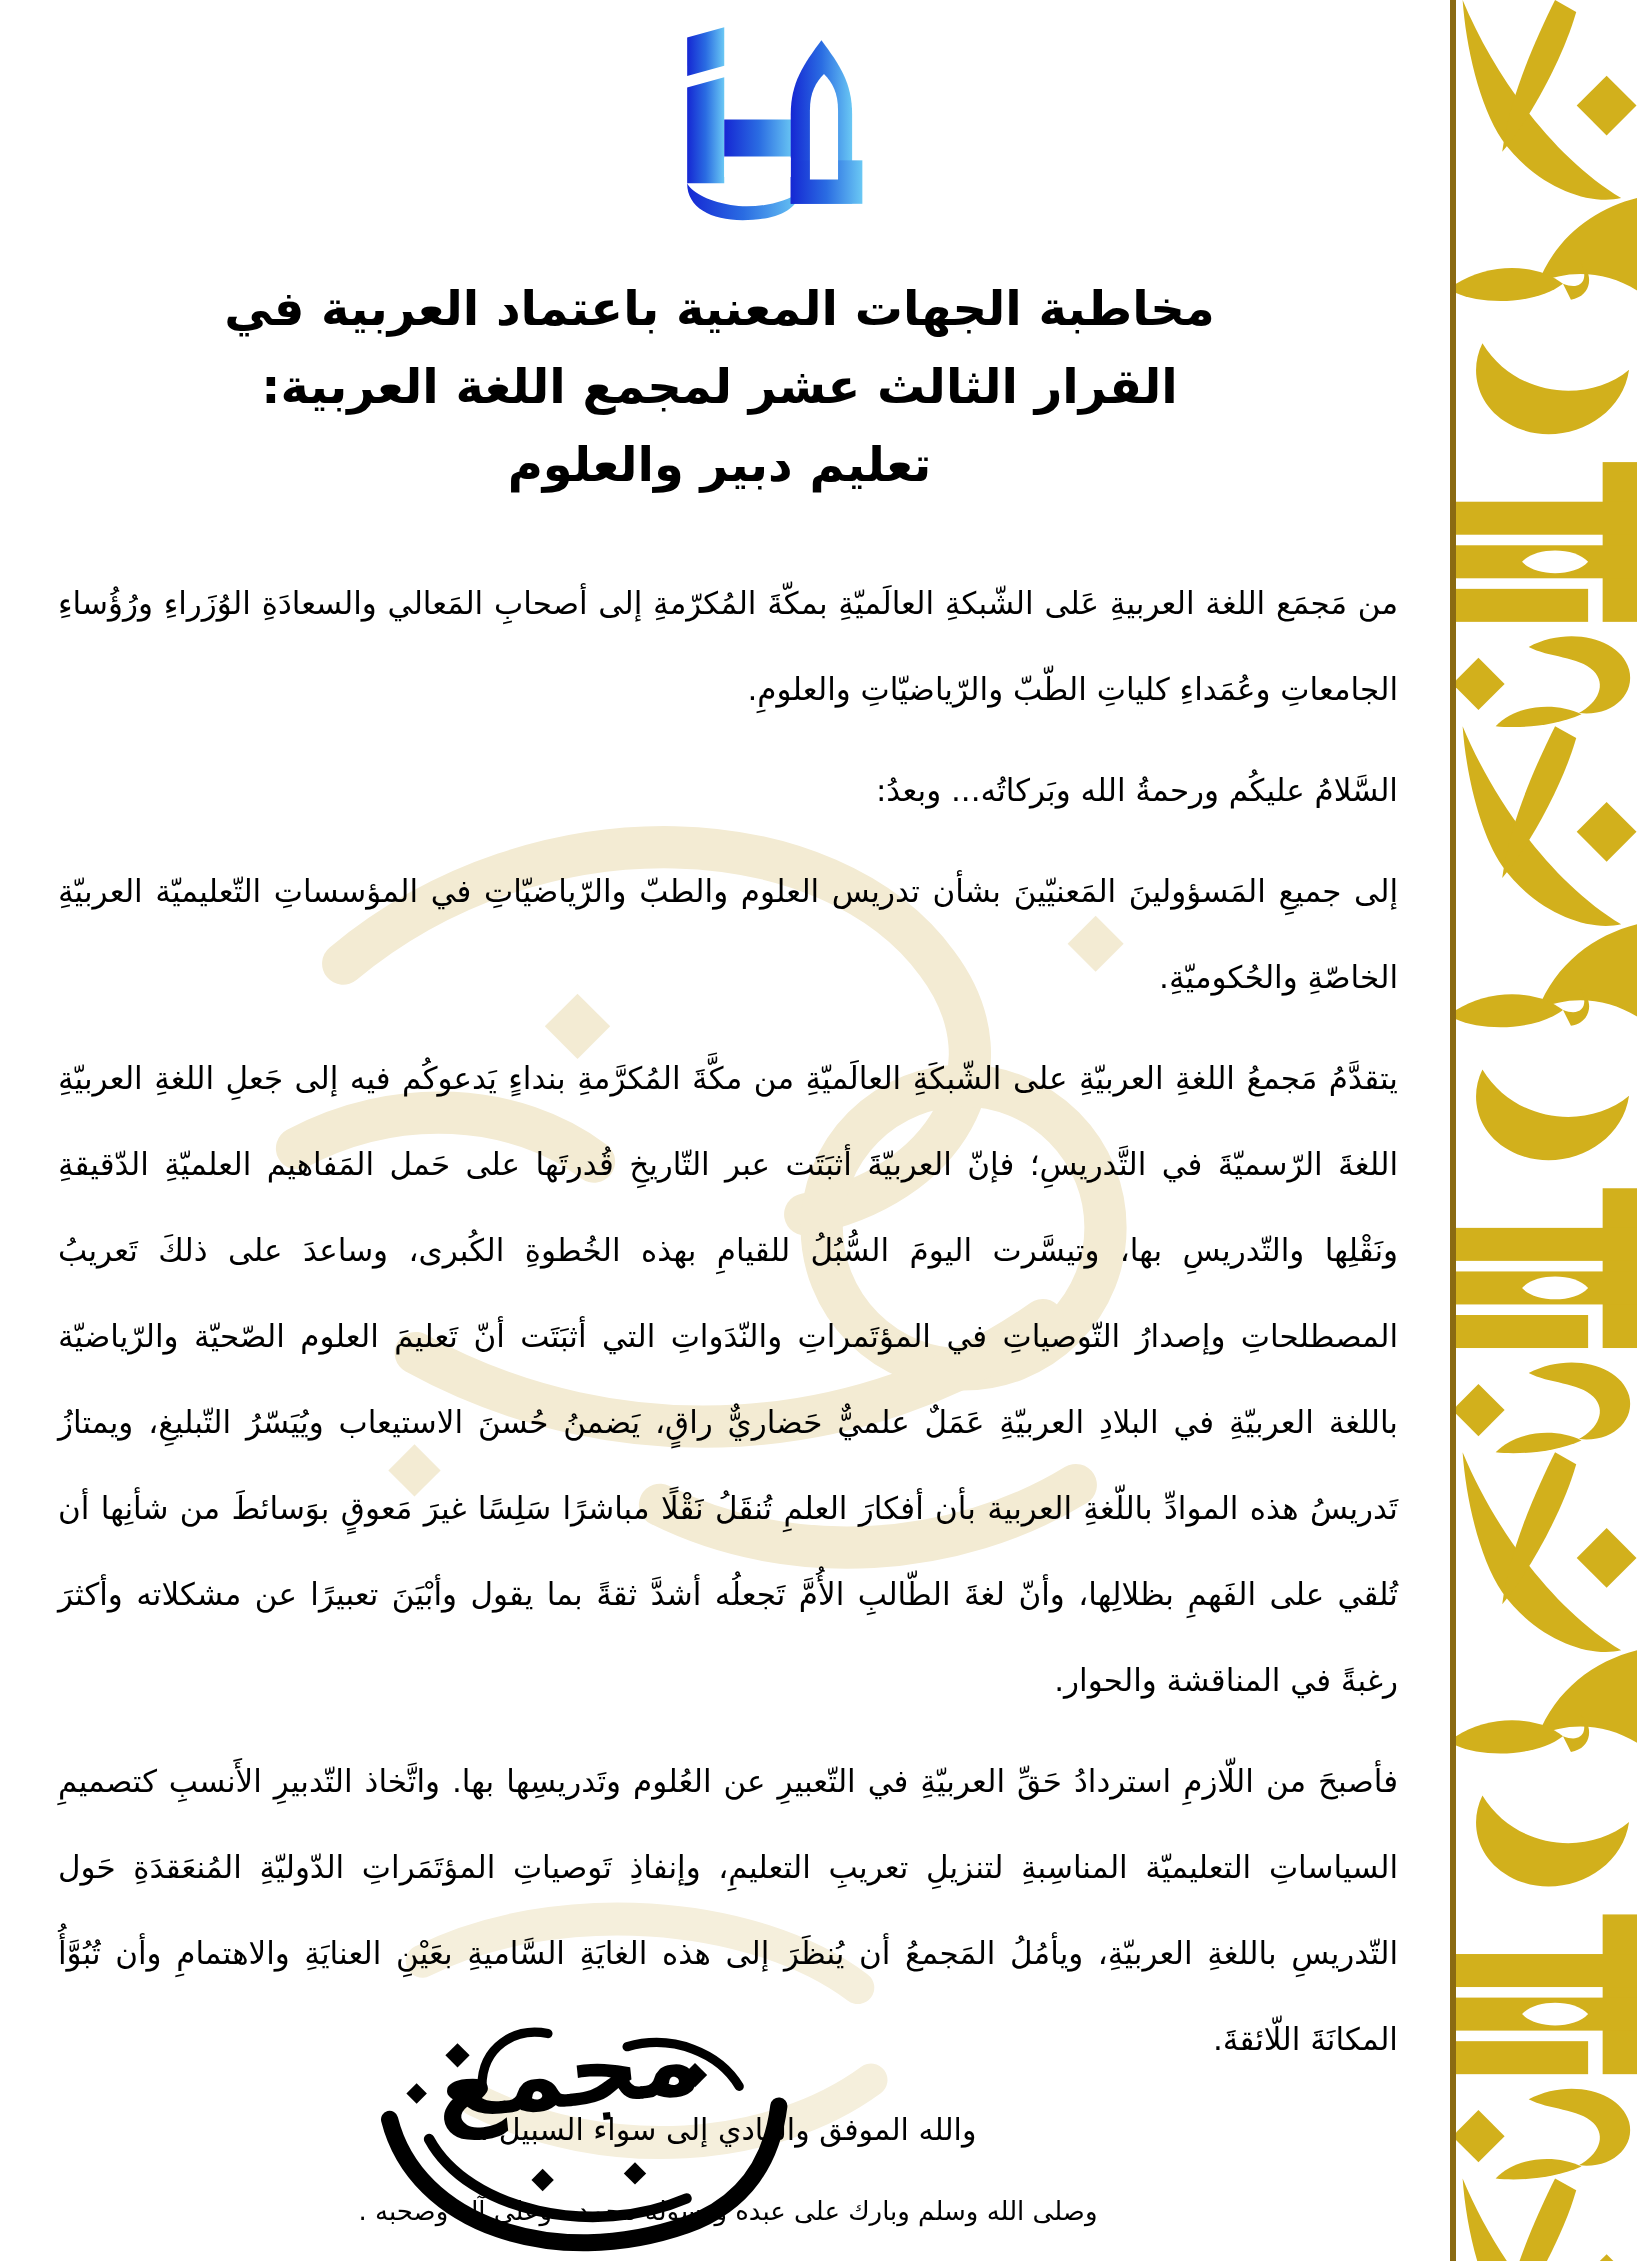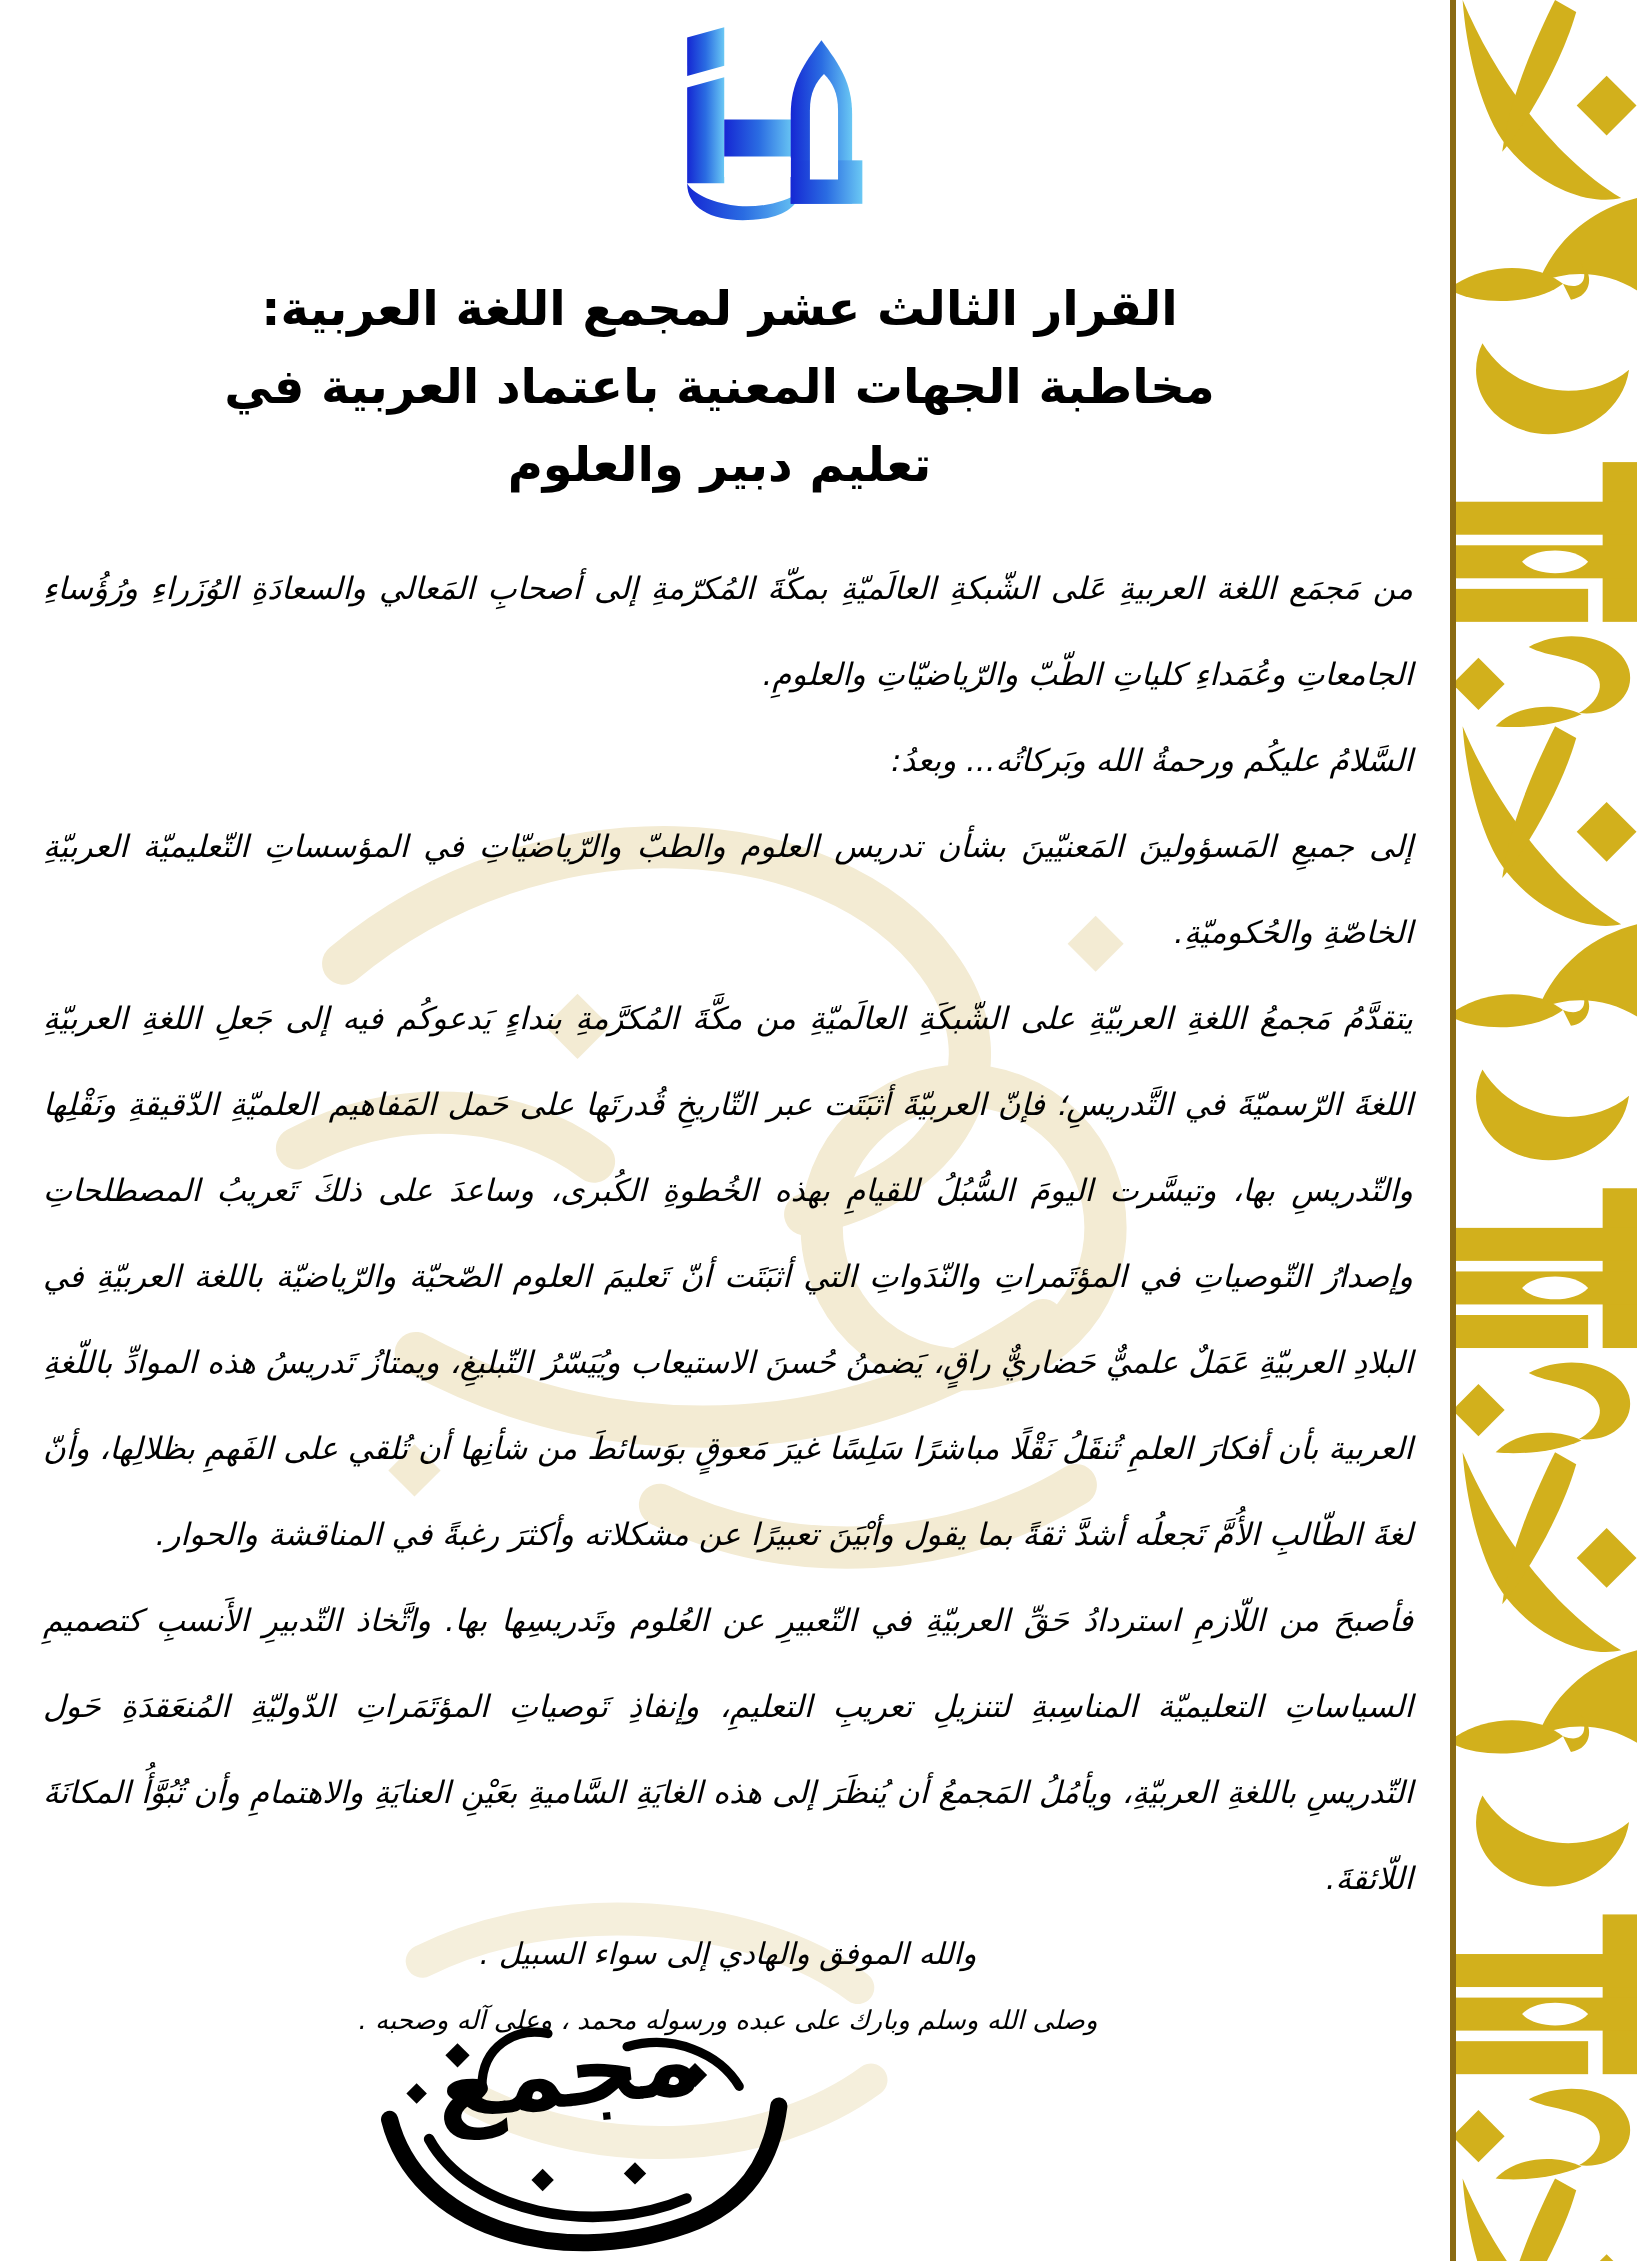--- a/index.html
+++ b/index.html
@@ -22,21 +22,21 @@
   .title{
     position:absolute;top:269px;left:79px;right:277px;
     text-align:center;font-weight:bold;font-size:48px;line-height:78px;
     letter-spacing:-0.7px;
   }
   
   .content{
     position:absolute;top:545px;left:43px;right:224px;
     font-size:31px;line-height:86px;text-align:justify;text-justify:inter-word;
   }
-  .content p{margin:0;padding:0;font-style:italic;}
+  .content p{margin:15px;padding:0;}
   .closing1{margin:0;text-align:center;margin-left:0;margin-right:22%;line-height:66px;font-size:30px;}
   .closing2{margin:0;text-align:center;margin-right:44%;line-height:66px;font-size:26px;}
   
   .seal{position:absolute;left:317px;top:2007px;width:508px;height:284px;}
 </style>
 </head>
 <body>
 
 <div class="page">
 
@@ -102,22 +102,22 @@
       <path d="M92 268 C92 316 150 334 218 322 C252 316 268 296 268 282 C244 300 196 308 160 302 C120 295 98 280 92 268 Z"></path>
       <path d="M150 168 L258 168 L258 226 L150 226 Z"></path>
       <path d="M254 300 L254 160 C254 110 274 82 302 44 C330 82 350 110 350 160 L350 300 Z"></path>
       <rect x="254" y="232" width="112" height="68"></rect>
     </g>
     <path fill="#ffffff" d="M284 262 L284 154 C284 126 293 110 306 97 C319 110 328 126 328 154 L328 262 Z"></path>
     <rect fill="#ffffff" x="150" y="228" width="104" height="30"></rect>
   </svg>
 
   <div class="title">
+    <div>مخاطبة الجهات المعنية باعتماد العربية في</div>
     <div>القرار الثالث عشر لمجمع اللغة العربية:</div>
-    <div>مخاطبة الجهات المعنية باعتماد العربية في</div>
     <div>تعليم دبير والعلوم</div>
   </div>
 
   <div class="content">
     <p>من مَجمَع اللغة العربيةِ عَلى الشّبكةِ العالَميّةِ بمكّةَ المُكرّمةِ إلى أصحابِ المَعالي والسعادَةِ الوُزَراءِ ورُؤُساءِ الجامعاتِ وعُمَداءِ كلياتِ الطّبّ والرّياضيّاتِ والعلومِ.</p>
     <p>السَّلامُ عليكُم ورحمةُ الله وبَركاتُه... وبعدُ:</p>
     <p>إلى جميعِ المَسؤولينَ المَعنيّينَ بشأن تدريس العلوم والطبّ والرّياضيّاتِ في المؤسساتِ التّعليميّة العربيّةِ الخاصّةِ والحُكوميّةِ.</p>
     <p>يتقدَّمُ مَجمعُ اللغةِ العربيّةِ على الشّبكَةِ العالَميّةِ من مكَّةَ المُكرَّمةِ بنداءٍ يَدعوكُم فيه إلى جَعلِ اللغةِ العربيّةِ اللغةَ الرّسميّةَ في التَّدريسِ؛ فإنّ العربيّةَ أثبَتَت عبر التّاريخِ قُدرتَها على حَمل المَفاهيم العلميّةِ الدّقيقةِ ونَقْلِها والتّدريسِ بها، وتيسَّرت اليومَ السُّبُلُ للقيامِ بهذه الخُطوةِ الكُبرى، وساعدَ على ذلكَ تَعريبُ المصطلحاتِ وإصدارُ التّوصياتِ في المؤتَمراتِ والنّدَواتِ التي أثبَتَت أنّ تَعليمَ العلوم الصّحيّة والرّياضيّة باللغة العربيّةِ في البلادِ العربيّةِ عَمَلٌ علميٌّ حَضاريٌّ راقٍ، يَضمنُ حُسنَ الاستيعاب ويُيَسّرُ التّبليغِ، ويمتازُ تَدريسُ هذه الموادِّ باللّغةِ العربية بأن أفكارَ العلمِ تُنقَلُ نَقْلًا مباشرًا سَلِسًا غيرَ مَعوقٍ بوَسائطَ من شأنِها أن تُلقي على الفَهمِ بظلالِها، وأنّ لغةَ الطّالبِ الأُمَّ تَجعلُه أشدَّ ثقةً بما يقول وأبْيَنَ تعبيرًا عن مشكلاته وأكثرَ رغبةً في المناقشة والحوار.</p>
     <p>فأصبحَ من اللّازمِ استردادُ حَقِّ العربيّةِ في التّعبيرِ عن العُلوم وتَدريسِها بها. واتَّخاذ التّدبيرِ الأَنسبِ كتصميمِ السياساتِ التعليميّة المناسِبةِ لتنزيلِ تعريبِ التعليمِ، وإنفاذِ تَوصياتِ المؤتَمَراتِ الدّوليّةِ المُنعَقدَةِ حَول التّدريسِ باللغةِ العربيّةِ، ويأمُلُ المَجمعُ أن يُنظَرَ إلى هذه الغايَةِ السَّاميةِ بعَيْنِ العنايَةِ والاهتمامِ وأن تُبُوَّأُ المكانَةَ اللّائقةَ.</p>
     <p class="closing1">والله الموفق والهادي إلى سواء السبيل .</p>

